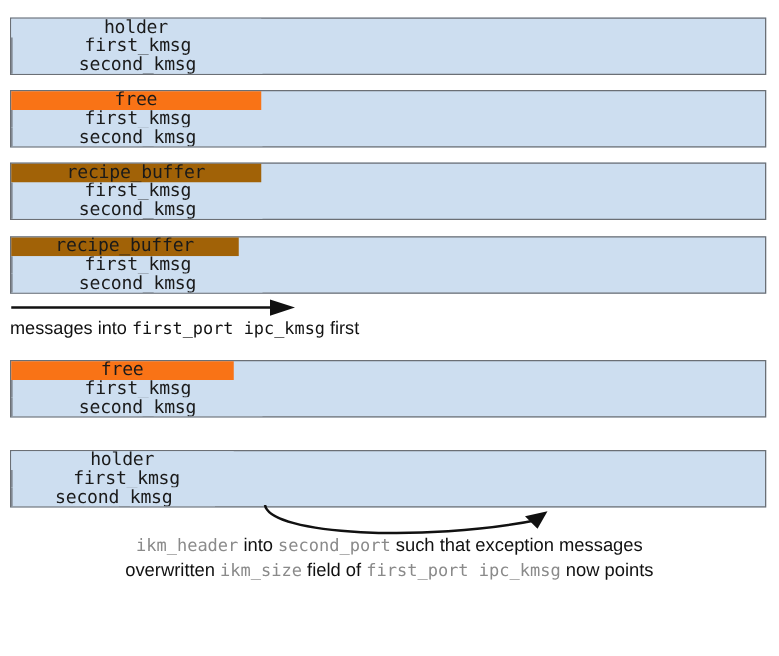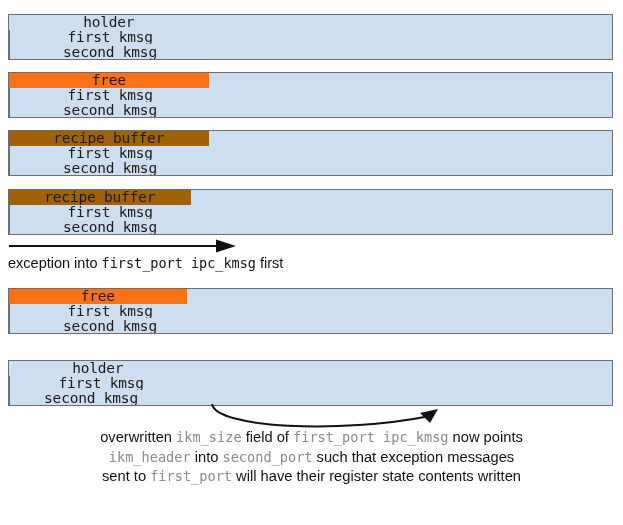--- a/index.html
+++ b/index.html
@@ -154,21 +154,21 @@
     <div class="cell c-blue w-second">first_kmsg</div>
     <div class="cell c-blue w-third">second_kmsg</div>
   </div>
 
   <svg id="overflow-arrow" viewBox="0 0 230 16">
     <line x1="1" y1="8" x2="212" y2="8" stroke="#111" stroke-width="2"></line>
     <polygon points="228,8 208,1.5 208,14.5" fill="#111"></polygon>
   </svg>
 
   <div id="overflow-caption">
-    <span>exception into </span><span class="mono">first_port ipc_kmsg</span><span> first</span>
+    <span>messages into </span><span class="mono">first_port ipc_kmsg</span><span> first</span>
   </div>
 
   <div class="row r5">
     <div class="cell c-green w-first-r5">free</div>
     <div class="cell c-pink  w-sliver-r5"></div>
     <div class="cell c-blue  w-second">first_kmsg</div>
     <div class="cell c-blue  w-third">second_kmsg</div>
   </div>
 
   <div class="row r6">
@@ -179,23 +179,20 @@
     <div class="cell c-blue   w-third-r6">second_kmsg</div>
   </div>
 
   <svg id="curve-arrow" viewBox="0 0 270 30">
     <path d="M 22 0 C 26 24, 150 30, 240 12" fill="none" stroke="#111" stroke-width="2"></path>
     <polygon points="248,5 230,9 240,19" fill="#111"></polygon>
   </svg>
 
   <div id="bottom-caption">
     <span class="line">
-      <span>overwritten </span><span class="mono">ikm_size</span><span> field of </span><span class="mono">first_port ipc_kmsg</span><span> now points</span>
-    </span>
-    <span class="line">
       <span class="mono">ikm_header</span><span> into </span><span class="mono">second_port</span><span> such that exception messages</span>
     </span>
     <span class="line">
-      <span>sent to </span><span class="mono">first_port</span><span> will have their register state contents written</span>
+      <span>overwritten </span><span class="mono">ikm_size</span><span> field of </span><span class="mono">first_port ipc_kmsg</span><span> now points</span>
     </span>
   </div>
 
 </div>
 
 </body></html>

